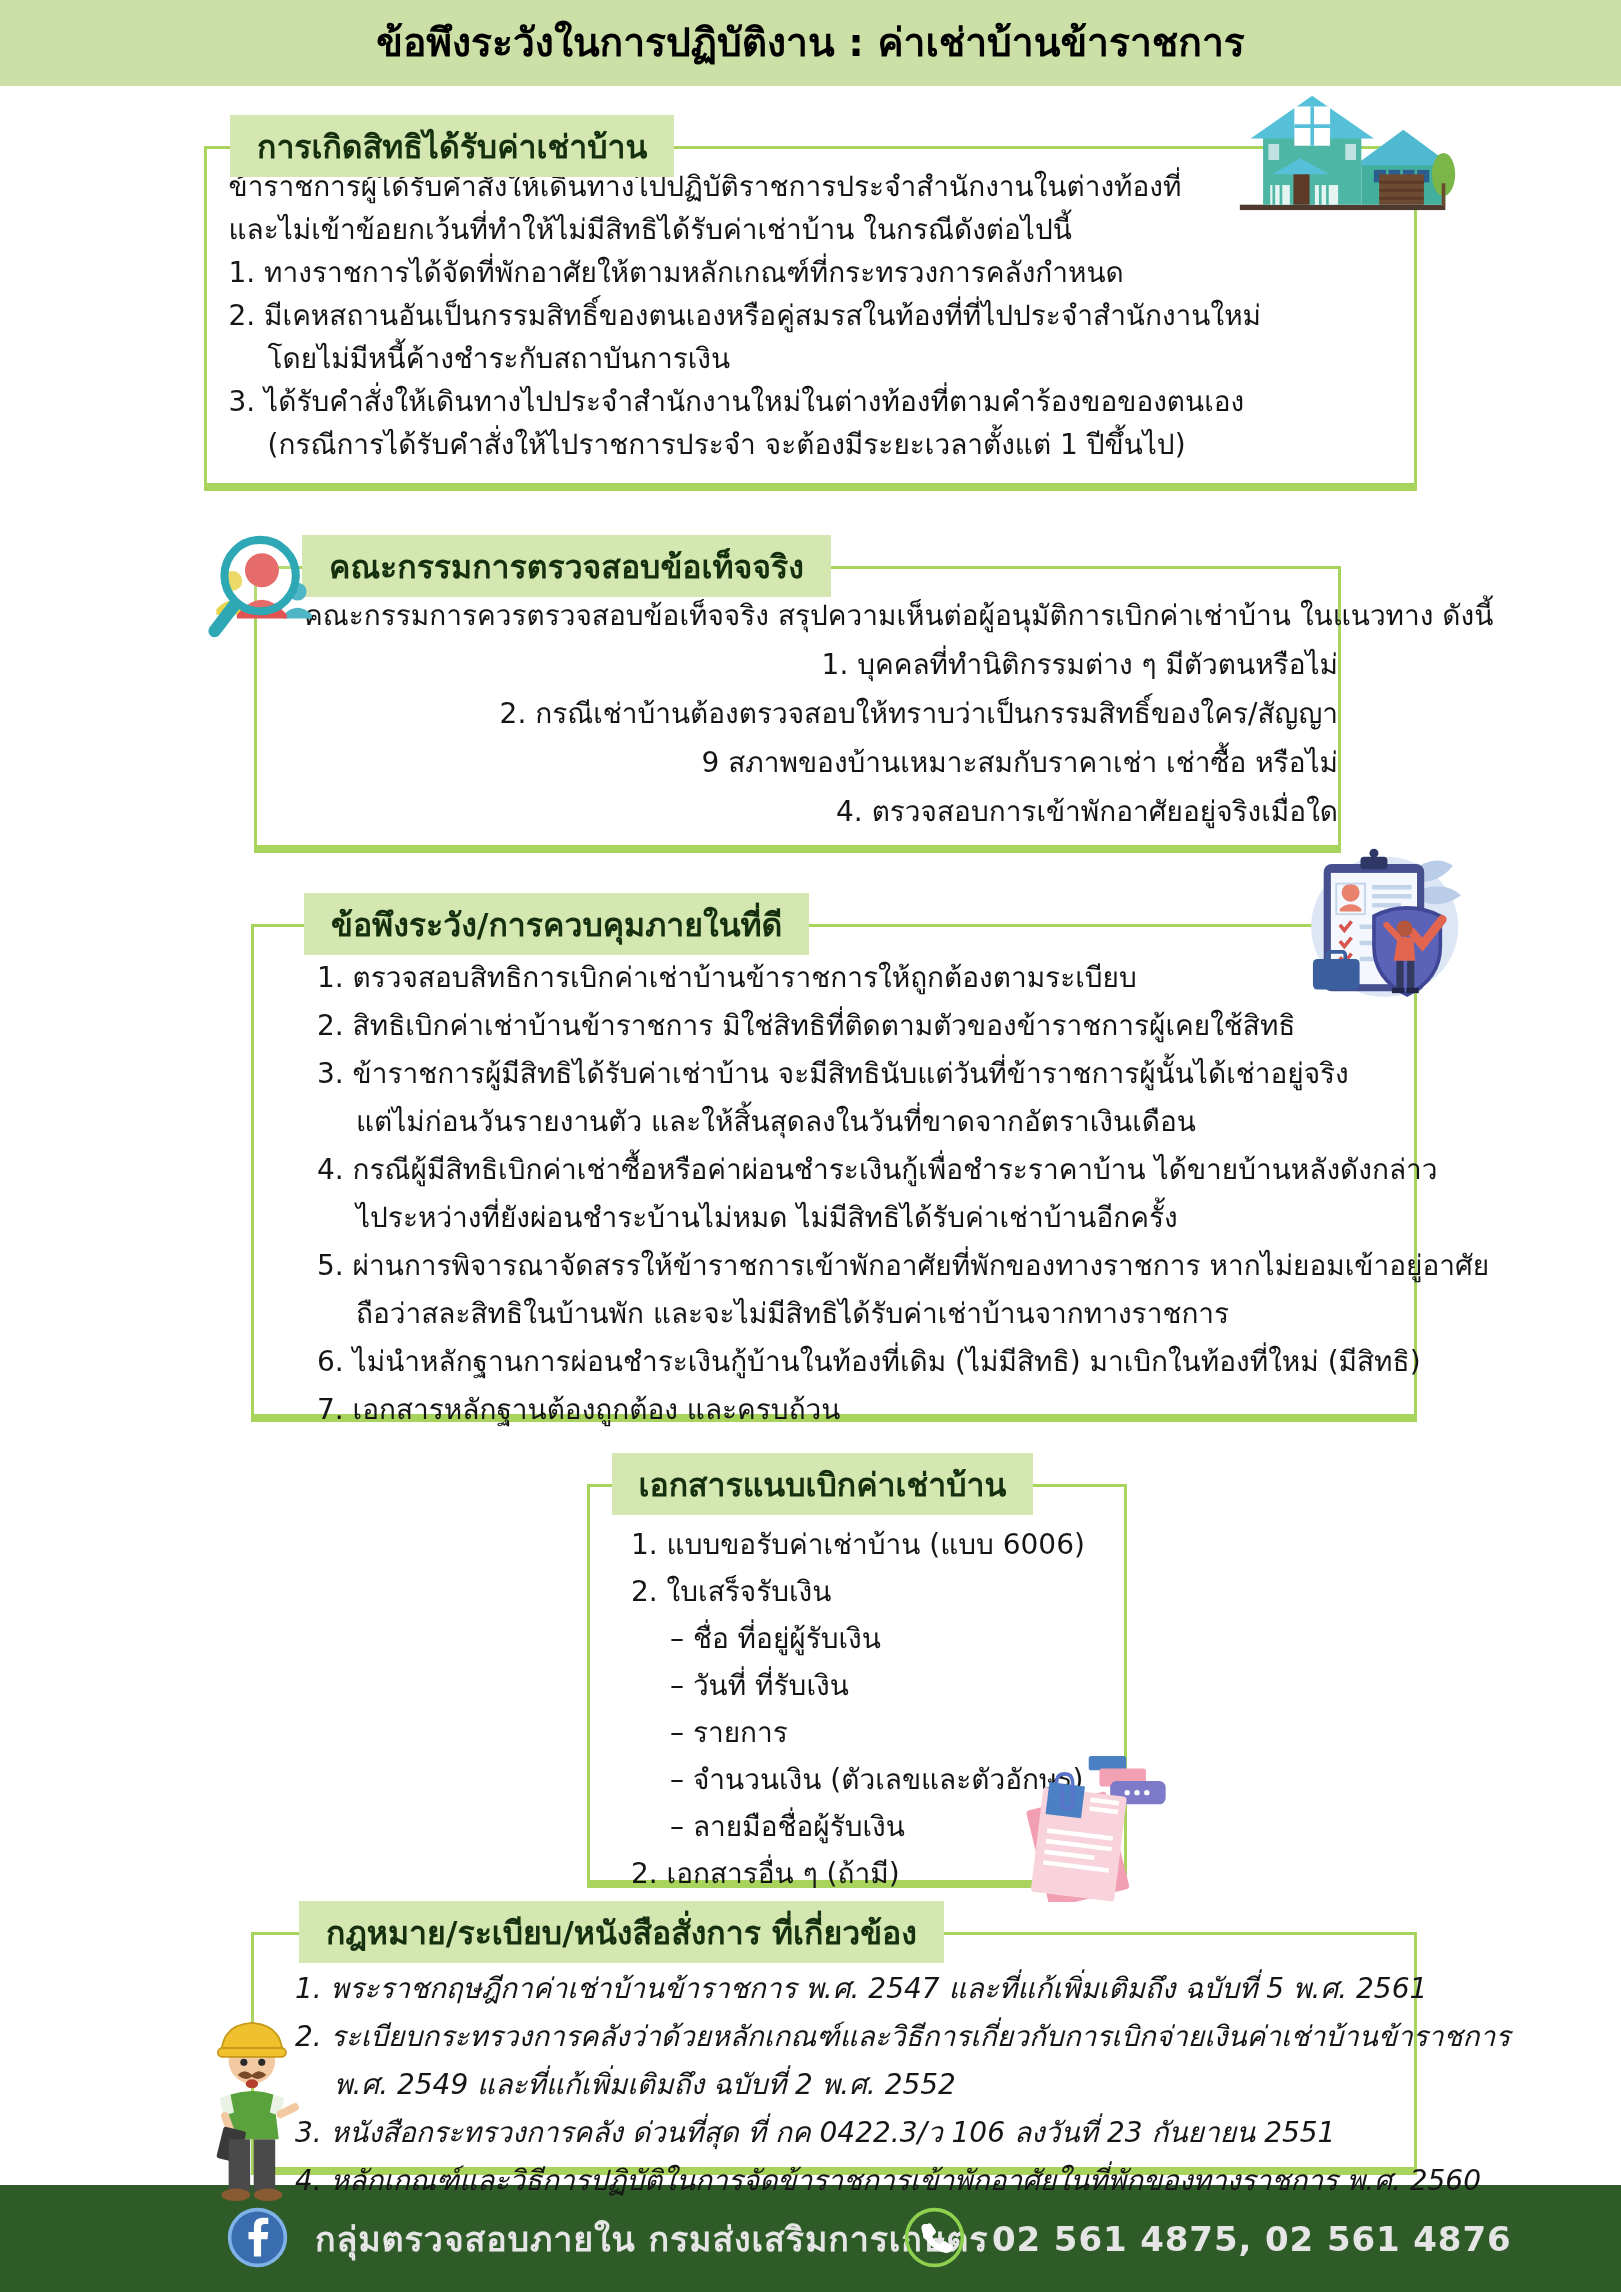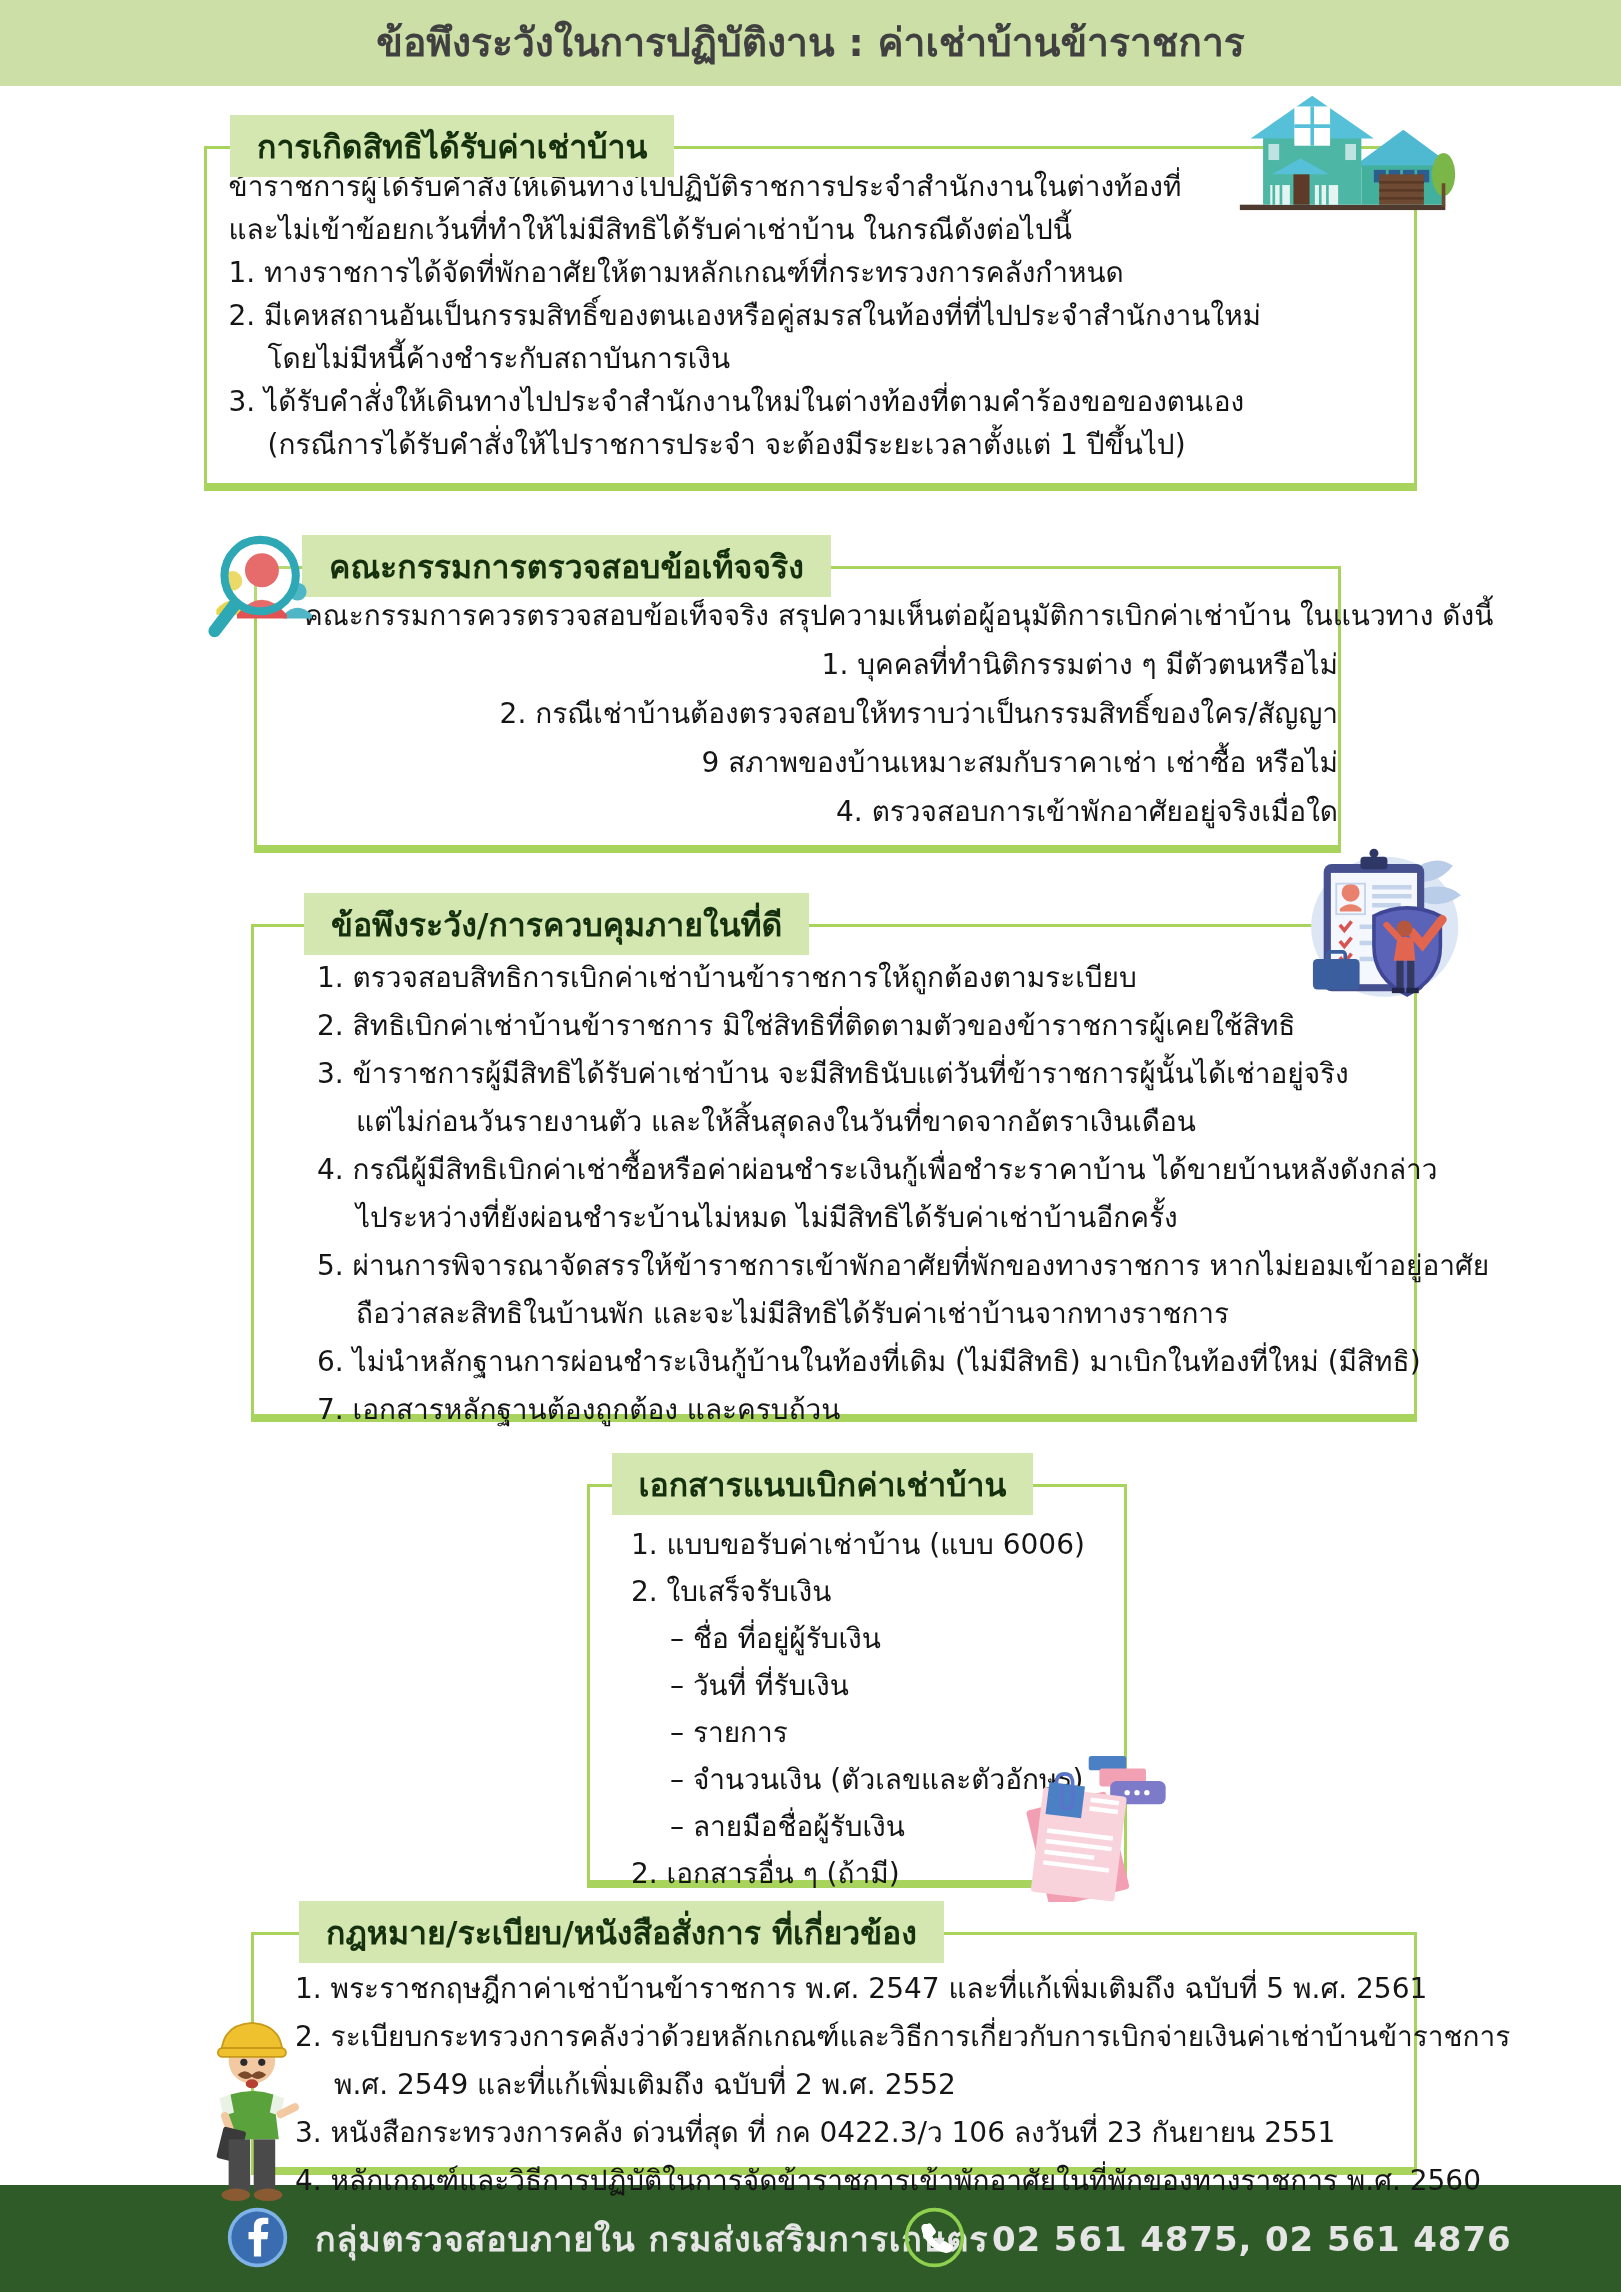--- a/index.html
+++ b/index.html
@@ -2,21 +2,21 @@
 <html lang="th" style="font-size:14.3px"><head>
 <meta charset="utf-8">
 <style>
   * { margin:0; padding:0; box-sizing:border-box; }
   html,body { background:#ffffff; }
   body { font-family:"DejaVu Sans", sans-serif; }
   .page { position:relative; width:1621px; height:2293px; background:#ffffff; overflow:hidden; }
 
   
   .header-bar { position:absolute; left:0; top:0; width:1621px; height:86px; background:#cbdfa6; }
-  .header-bar .title { width:100%; text-align:center; line-height:86px; font-size:39px; font-weight:bold; color:#404040; }
+  .header-bar .title { width:100%; text-align:center; line-height:86px; font-size:39px; font-weight:bold; color:#000000; }
 
   
   .sec { position:absolute; border:3.6px solid #a8d35c; border-bottom-width:8px; background:transparent; }
   .sec-label { position:absolute; top:-34px; background:#d5e7b0; color:#15300f; font-weight:bold; font-size:32px; line-height:1; padding:16px 27px 14.3px 27px; white-space:nowrap; z-index:3; }
   .sec-body { position:relative; z-index:2; color:#151515; }
   .line { white-space:nowrap; font-size:28px; color:#151515; }
   .ind { padding-left:39px; }
 
   #sec0 { left:204px; top:146px;  width:1213px; height:345px; }
   #sec0 .sec-label { left:23px; }
@@ -34,21 +34,21 @@
   #sec2 .line { height:48px; line-height:48px; }
 
   #sec3 { left:587px; top:1484px; width:540px; height:404px; }
   #sec3 .sec-label { left:21.5px; }
   #sec3 .sec-body { padding:34px 0 0 41px; }
   #sec3 .line { height:47px; line-height:47px; }
 
   #sec4 { left:251px; top:1932px; width:1166px; height:243px; }
   #sec4 .sec-label { left:45px; }
   #sec4 .sec-body { padding:30px 0 0 41px; }
-  #sec4 .line { height:48px; line-height:48px; }
+  #sec4 .line { height:48px; line-height:48px;font-style:italic; }
 
   .corner-icon { position:absolute; z-index:4; }
   #house-icon     { right:-43px; top:-64px; }
   #magnifier-icon { left:-54px;  top:-47px; }
   #clipboard-icon { right:-56px; top:-81px; }
   #docs-icon      { right:-47px; bottom:-25px; }
   #worker-icon    { left:-47px;  top:70px; }
 
   
   .footer { position:absolute; left:0; top:2185px; width:1621px; height:107px; background:#2e5b27; }

